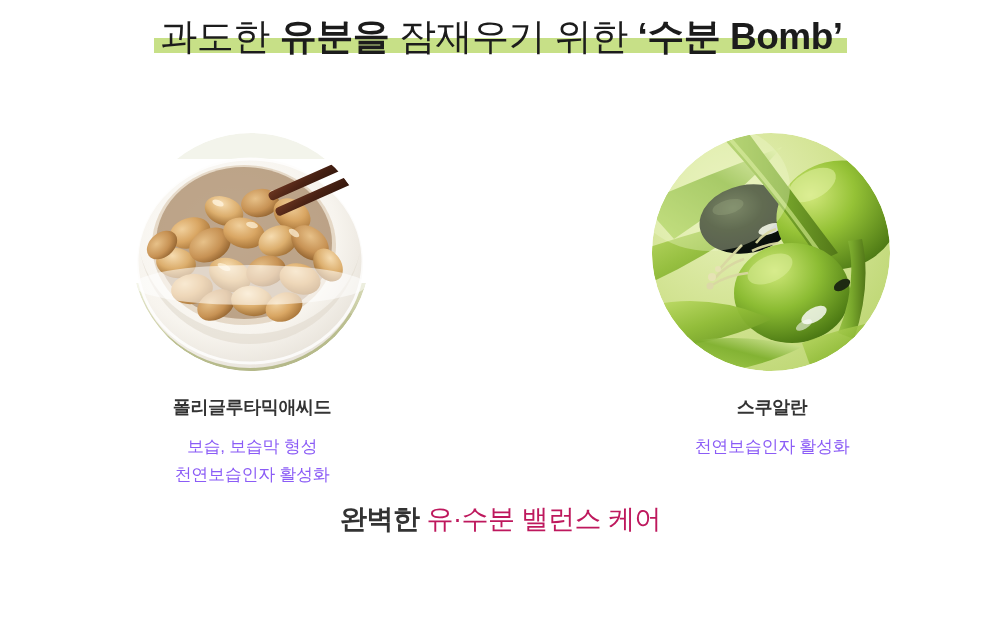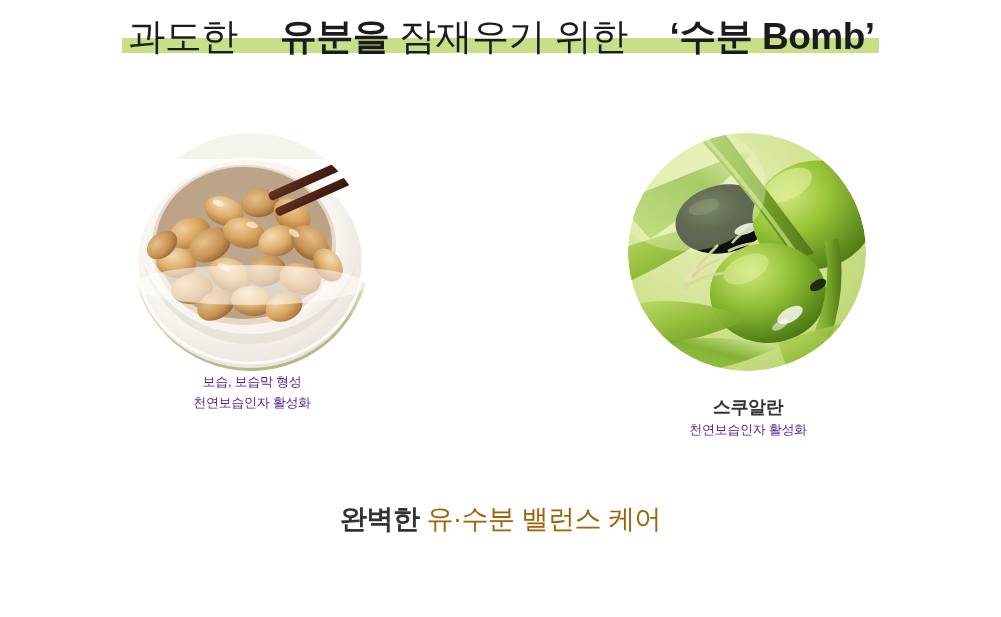--- a/index.html
+++ b/index.html
@@ -41,79 +41,80 @@
     z-index: 0;
   }
   .headline-text {
     position: relative;
     z-index: 1;
     font-size: 37px;
     color: #1c1c1c;
     letter-spacing: -0.5px;
   }
   .hl-light { font-weight: 400; margin-top: 36px; }
-  .hl-bold  { font-weight: 700; margin-left: 32px; }
+  .hl-bold  { font-weight: 700; }
 
   
   .columns {
     position: absolute;
     left: 0;
     top: 133px;
     width: 1001px;
     height: 350px;
   }
   .col {
     position: absolute;
     top: 0;
     width: 240px;
     text-align: center;
   }
   .col-left  { left: 132px; }
-  .col-right { left: 628px; }
+  .col-right { left: 652px; }
 
   .photo {
     width: 238px;
     height: 238px;
     border-radius: 50%;
     overflow: hidden;
     position: relative;
     background: #ffffff;
   }
   .photo svg { display: block; width: 238px; height: 238px; }
 
   .ing-name {
     margin-top: 26px;
     font-size: 18px;
     font-weight: 700;
     color: #333333;
     letter-spacing: -0.4px;
     line-height: 1.2;
   }
   .ing-desc {
-    font-size: 13px;
-    color: #4c1d95;
+    margin-top: 14px;
+    font-size: 17px;
+    color: #8b5cf6;
     line-height: 1.65;
     letter-spacing: -0.3px;
     font-weight: 400;
   }
 
   
   .tagline {
     position: absolute;
     left: 0;
     top: 503px;
     width: 1001px;
     text-align: center;
     white-space: nowrap;
     font-size: 27px;
     letter-spacing: -0.5px;
     line-height: 1.2;
   }
   .tag-dark  { font-weight: 700; color: #333333; margin-top: 33px; }
-  .tag-green { font-weight: 400; color: #a16207; }
+  .tag-green { font-weight: 400; color: #be185d; }
 </style>
 </head>
 <body>
 
 <div class="headline">
   <span class="headline-inner">
     <span class="headline-highlight"></span>
     <span class="headline-text"><span class="hl-light">과도한 </span><span class="hl-bold">유분을</span><span class="hl-light"> 잠재우기 위한 </span><span class="hl-bold">‘수분 Bomb’</span></span>
   </span>
 </div>
@@ -204,20 +205,21 @@
           <path d="M6 168 A112 86 0 0 0 230 168 A112 108 0 0 1 6 168 Z" fill="#ece6dc" opacity="0.85"></path>
           <ellipse cx="118" cy="152" rx="116" ry="20" fill="#ffffff" opacity="0.55"></ellipse>
 
           <g transform="rotate(-24 190 60)">
             <rect x="140" y="38" width="120" height="9" rx="4" fill="url(#stickG)"></rect>
             <rect x="140" y="55" width="120" height="9" rx="4" fill="url(#stickG)"></rect>
           </g>
         </g>
       </svg>
     </div>
+    <div class="ing-name">폴리글루타믹애씨드</div>
     <div class="ing-desc">
       <div>보습, 보습막 형성</div>
       <div>천연보습인자 활성화</div>
     </div>
   </div>
 
   <div class="col col-right">
     <div class="photo">
       <svg viewBox="0 0 238 238" xmlns="http://www.w3.org/2000/svg" role="img">
         <defs>

